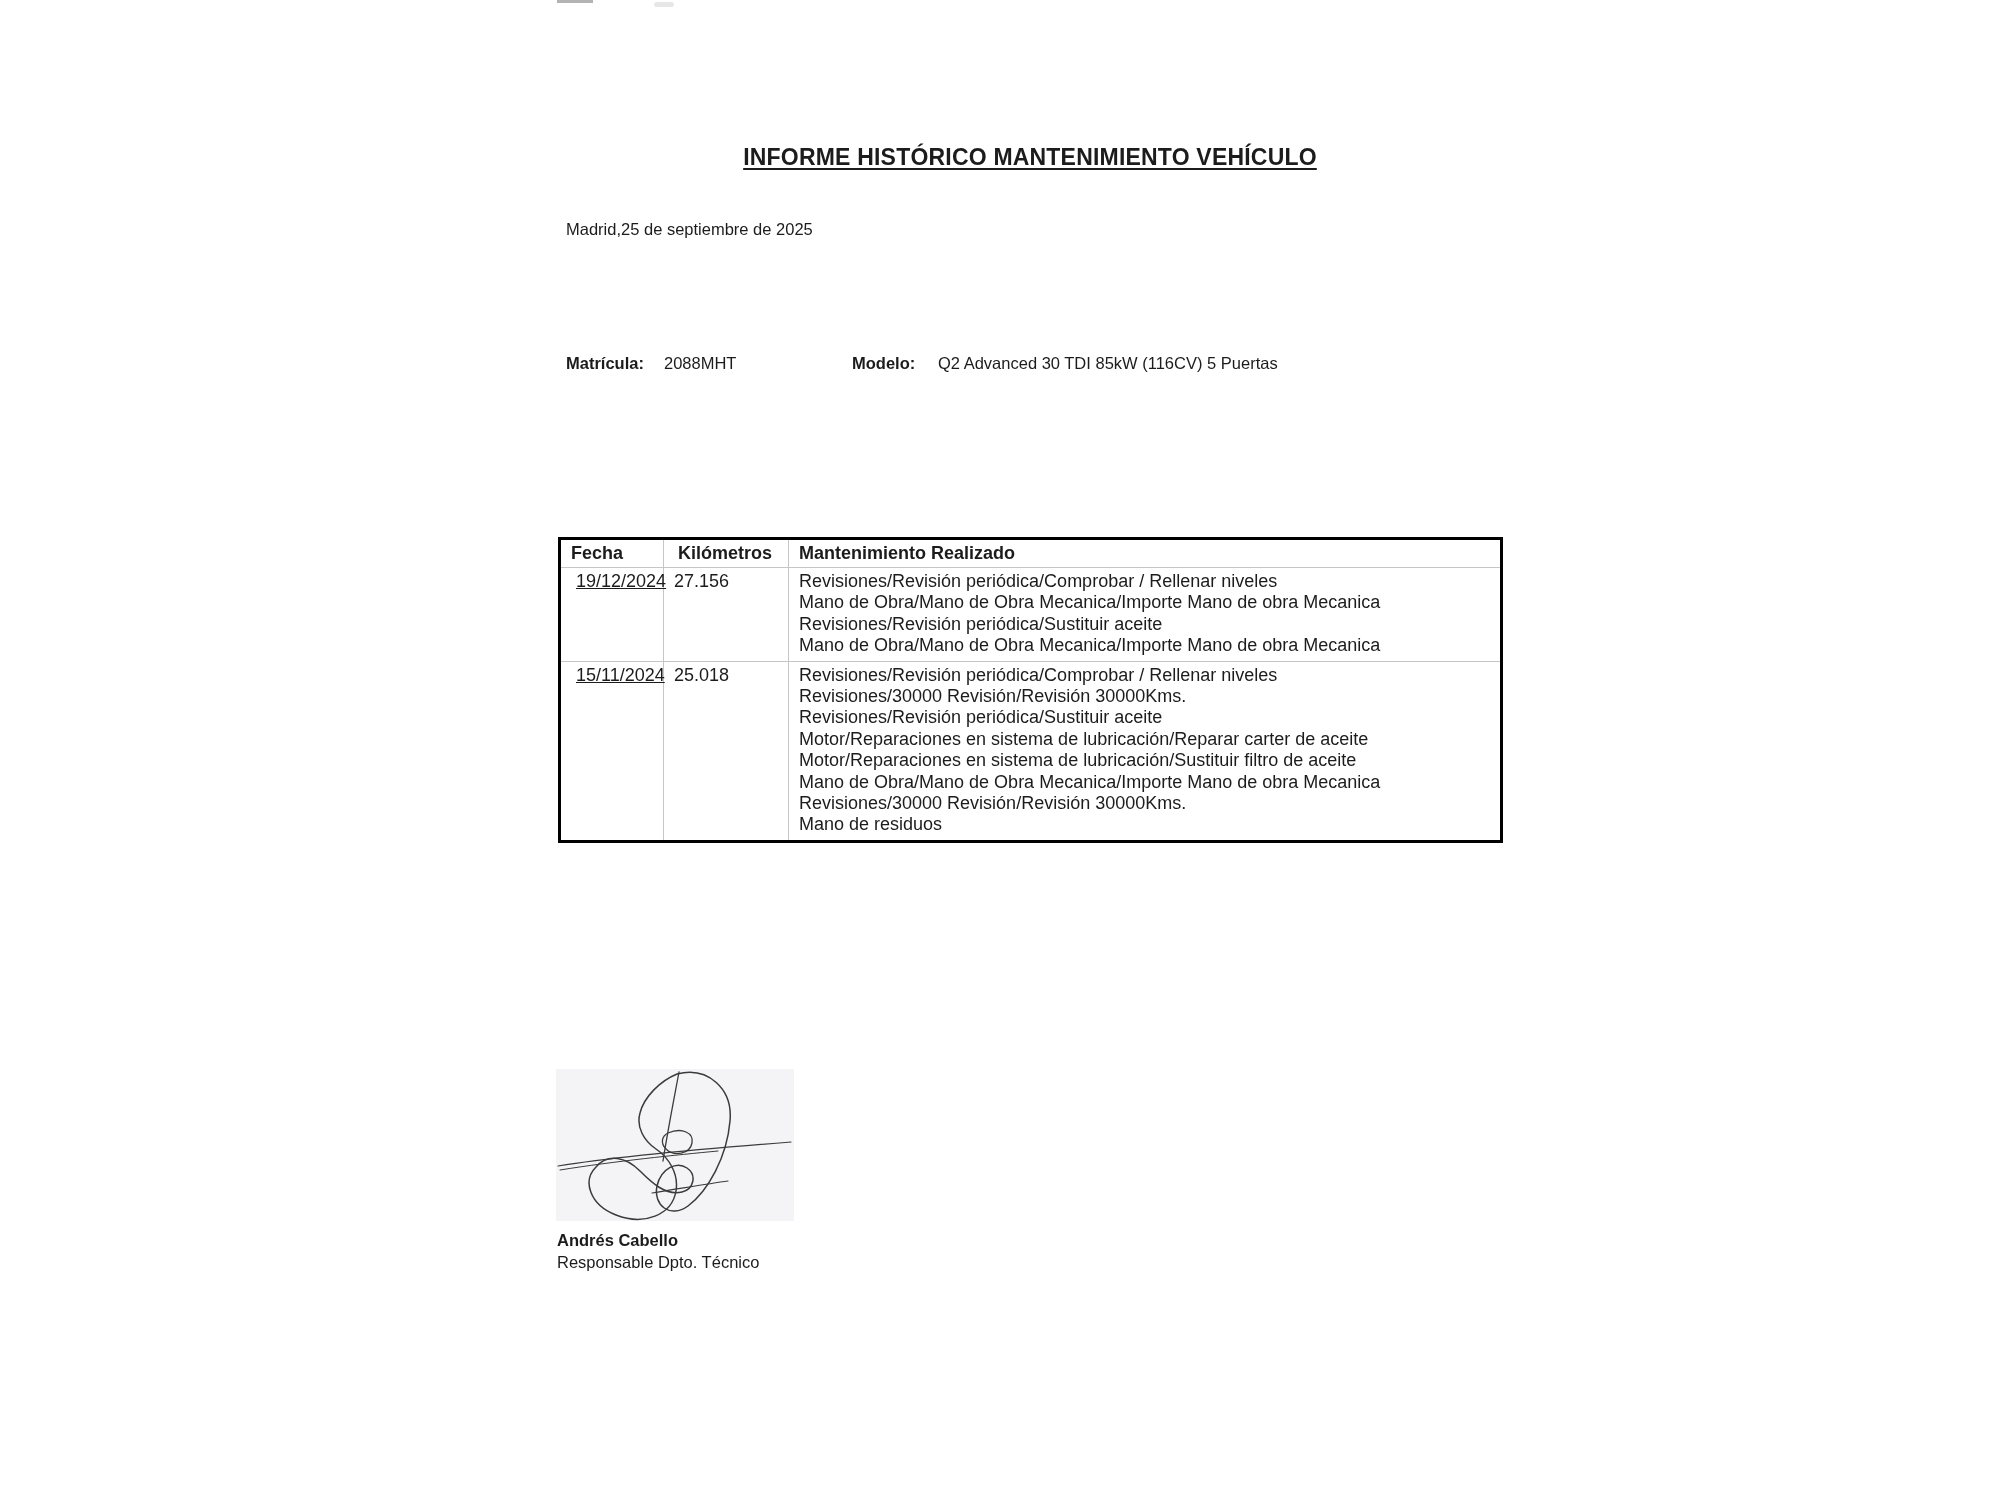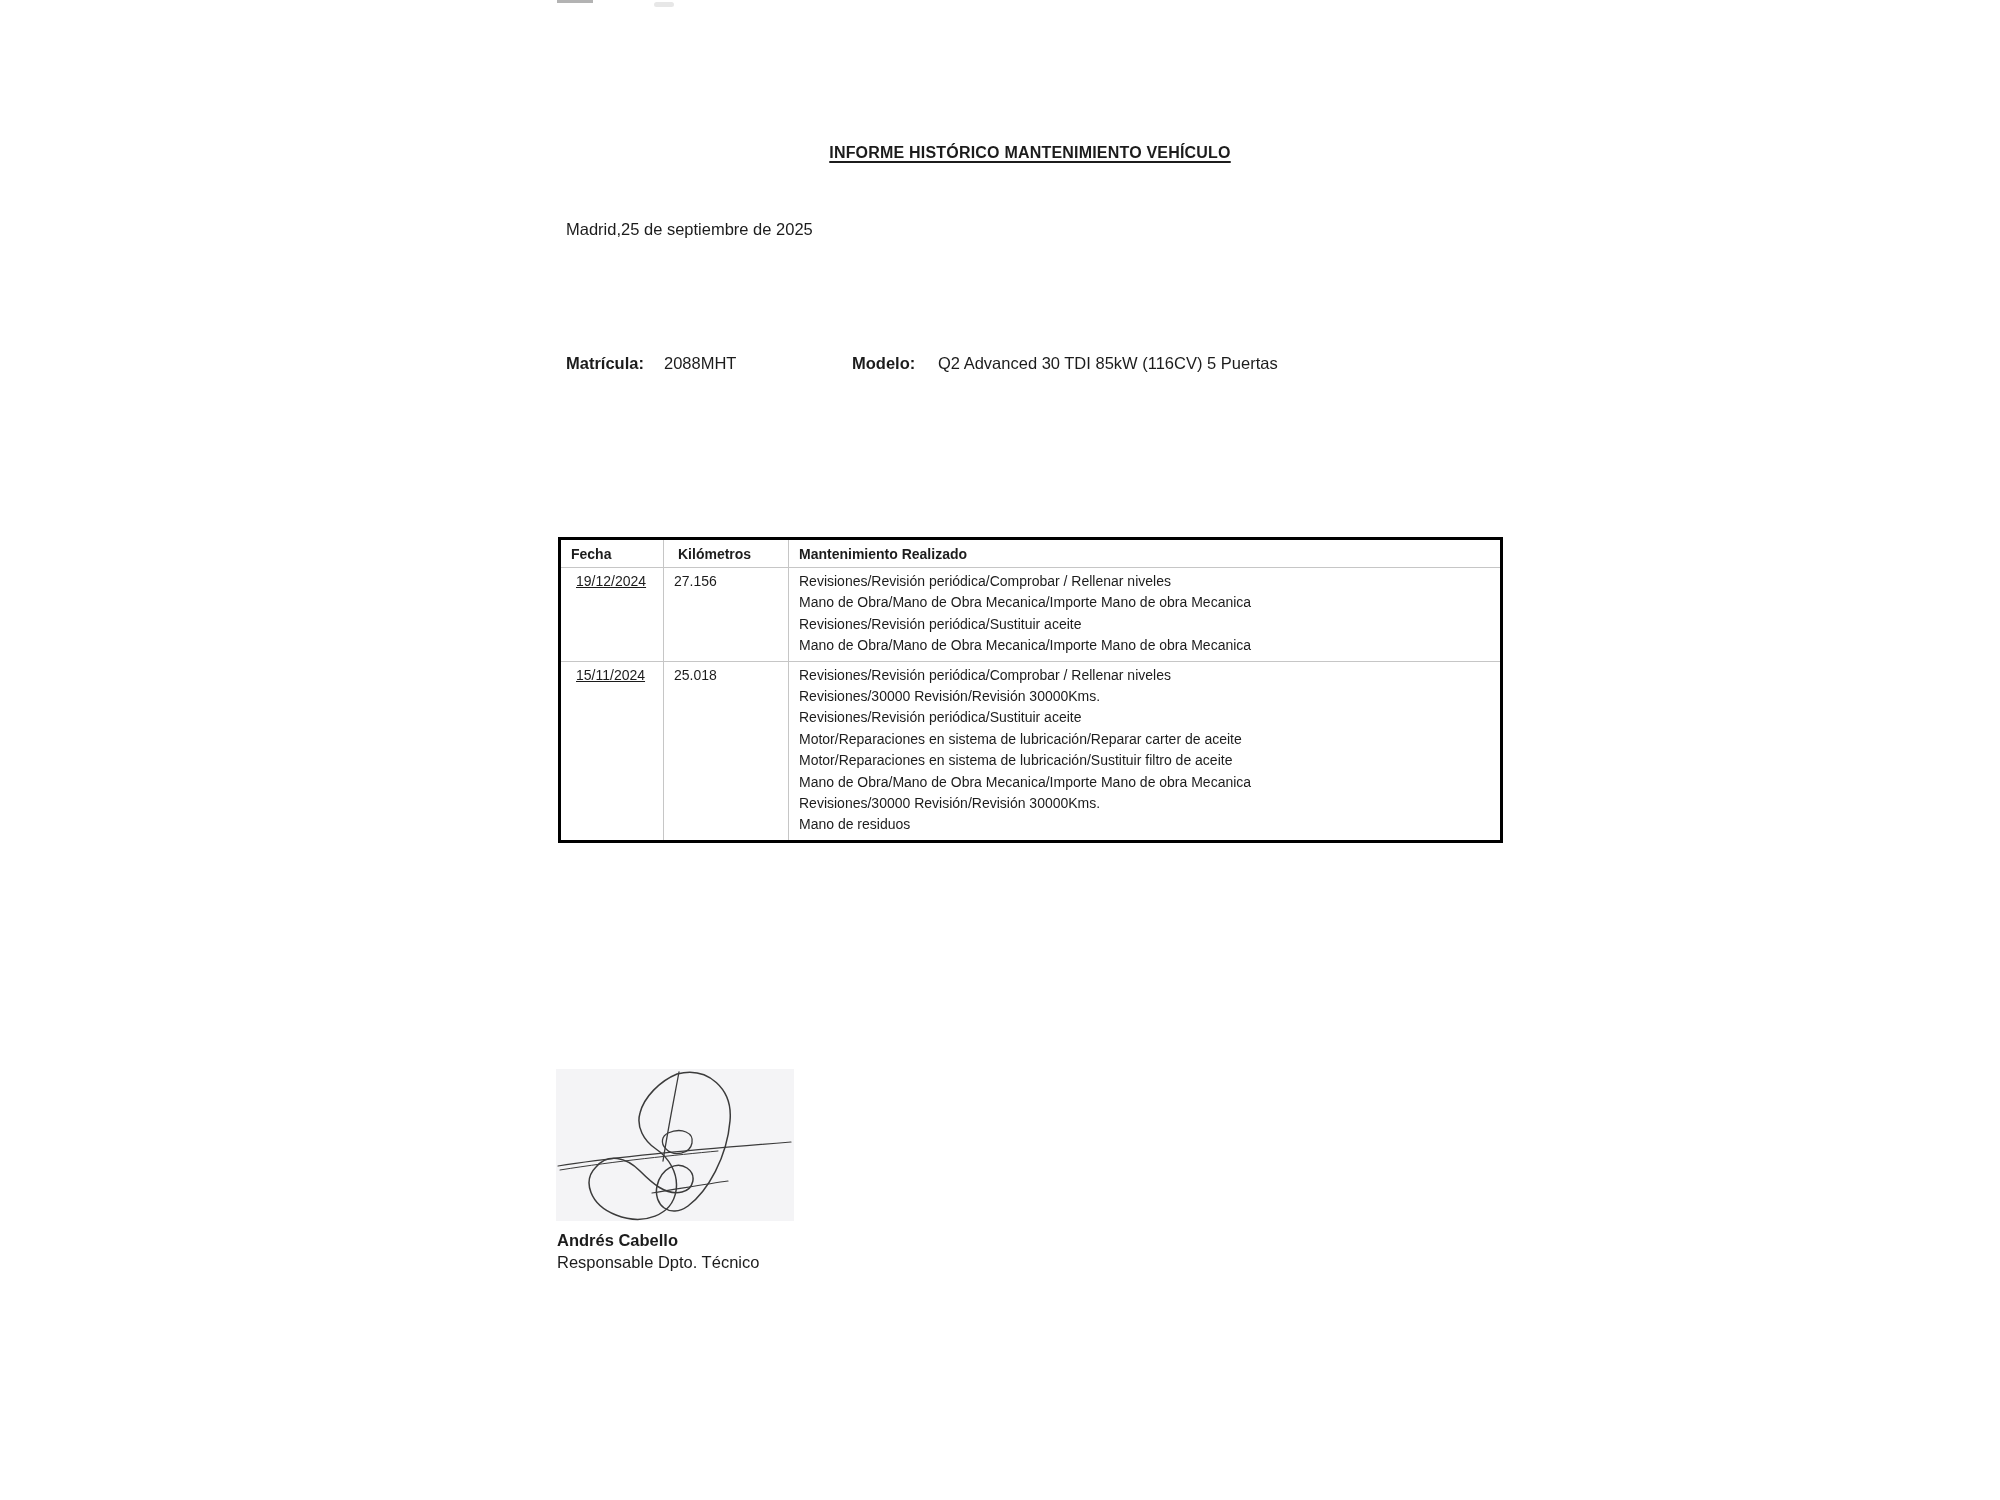--- a/index.html
+++ b/index.html
@@ -24,21 +24,21 @@
     position:absolute;left:557px;top:0;width:36px;height:3px;
     background:#9a9a9a;opacity:.75;
   }
   .logo-frag-2{
     position:absolute;left:654px;top:2px;width:20px;height:5px;
     background:#c9c9c9;opacity:.45;border-radius:3px;
   }
   .doc-title{
     position:absolute;left:557px;top:144px;width:946px;
     text-align:center;
-    font-size:16px;font-weight:bold;
+    font-size:23px;font-weight:bold;
     text-decoration:underline;
     text-decoration-thickness:2px;
     text-underline-offset:3px;
     letter-spacing:.2px;
   }
   .dateline{
     position:absolute;left:566px;top:220px;
   }
   .vehicle-line{position:absolute;left:0;top:354px;width:2000px;height:22px;}
   .vehicle-line .lbl{font-weight:bold;position:absolute;}
@@ -46,21 +46,21 @@
   .lbl-matricula{left:566px;}
   .val-matricula{left:664px;}
   .lbl-modelo{left:852px;}
   .val-modelo{left:938px;}
 
   table.maint{
     position:absolute;left:558px;top:537px;width:945px;
     border-collapse:collapse;
     table-layout:fixed;
     border:3px solid var(--outer);
-    font-size:14px;color:var(--ink);
+    font-size:18px;color:var(--ink);
   }
   table.maint col.w1{width:104px;}
   table.maint col.w2{width:125px;}
   table.maint th{
     text-align:left;font-weight:bold;
     height:29px;vertical-align:middle;
     border-bottom:1px solid var(--inner);
     padding:2px 4px 2px 10px;
   }
   table.maint th.c2{padding-left:14px;}

